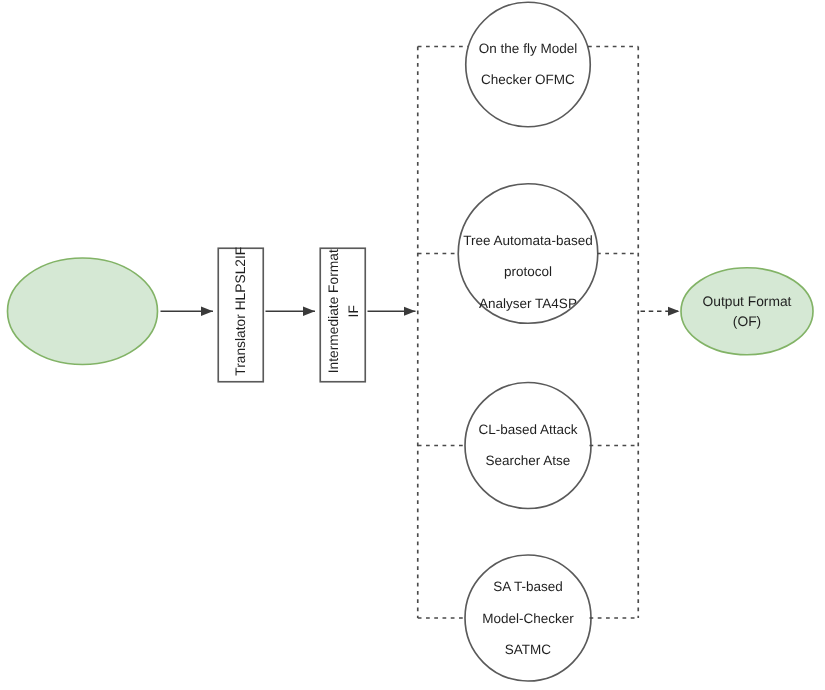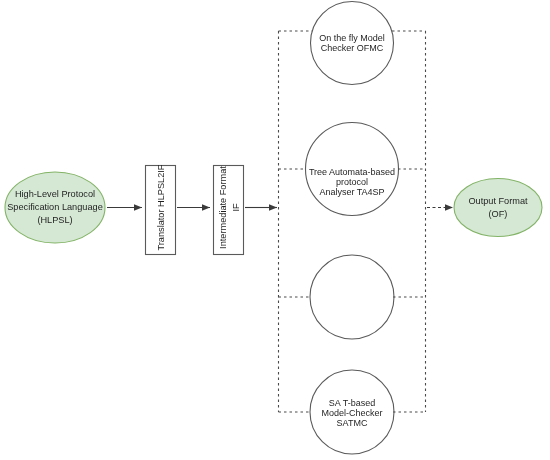--- a/index.html
+++ b/index.html
@@ -33,21 +33,21 @@
     line-height: 12.5px;
     pointer-events: none;
     white-space: pre-line;
   }
   .ellipse-label {
     font-size: 9.2px;
     line-height: 12.8px;
   }
   .circle-label {
     font-size: 9.0px;
-    line-height: 10px;
+    line-height: 21px;
   }
   .vbox-label {
     position: absolute;
     display: flex;
     align-items: center;
     justify-content: center;
     text-align: center;
     color: #1f1f1f;
     font-size: 9.2px;
     line-height: 12.5px;
@@ -103,36 +103,35 @@
     <line x1="393" y1="297" x2="425.5" y2="297" stroke="#4a4a4a" stroke-width="1.1" stroke-dasharray="2.5,3"></line>
     <line x1="393" y1="412" x2="425.5" y2="412" stroke="#4a4a4a" stroke-width="1.1" stroke-dasharray="2.5,3"></line>
 
     <line x1="425.5" y1="31" x2="425.5" y2="412" stroke="#4a4a4a" stroke-width="1.1" stroke-dasharray="2.5,3"></line>
 
     <line x1="427" y1="207.5" x2="453" y2="207.5" stroke="#3a3a3a" stroke-width="1.1" stroke-dasharray="3,2.5" marker-end="url(#arrowDashed)"></line>
 
     <ellipse cx="498" cy="207.5" rx="44" ry="29" fill="#d5e8d4" stroke="#82b366" stroke-width="1.1"></ellipse>
   </svg>
 
-  <div class="node-label ellipse-label" style="left:5px; top:172px; width:100px; height:71px;">High-Level Protocol
-Specification Language
-(HLPSL)</div>
 
   <div class="vbox-label rot" style="left:100.5px; top:195px; width:120px; height:25px;">Translator HLPSL2IF</div>
 
   <div class="vbox-label rot" style="left:168.5px; top:195px; width:120px; height:25px;">Intermediate Format
 IF</div>
 
   <div class="node-label circle-label" style="left:310px; top:18px; width:84px; height:50px;">On the fly Model
 Checker OFMC</div>
 
   <div class="node-label circle-label" style="left:303px; top:145px; width:98px; height:49px;margin-top:12px;">Tree Automata-based
 protocol
 Analyser TA4SP</div>
 
+  <div class="node-label circle-label" style="left:310px; top:272px; width:84px; height:50px;">CL-based Attack
+Searcher Atse</div>
 
   <div class="node-label ellipse-label" style="left:454px; top:179px; width:88px; height:57px;">Output Format
 (OF)</div>
 
   <div class="node-label circle-label" style="left:308px; top:388px; width:88px; height:49px;">SA T-based
 Model-Checker
 SATMC</div>
 
 </div>
 

